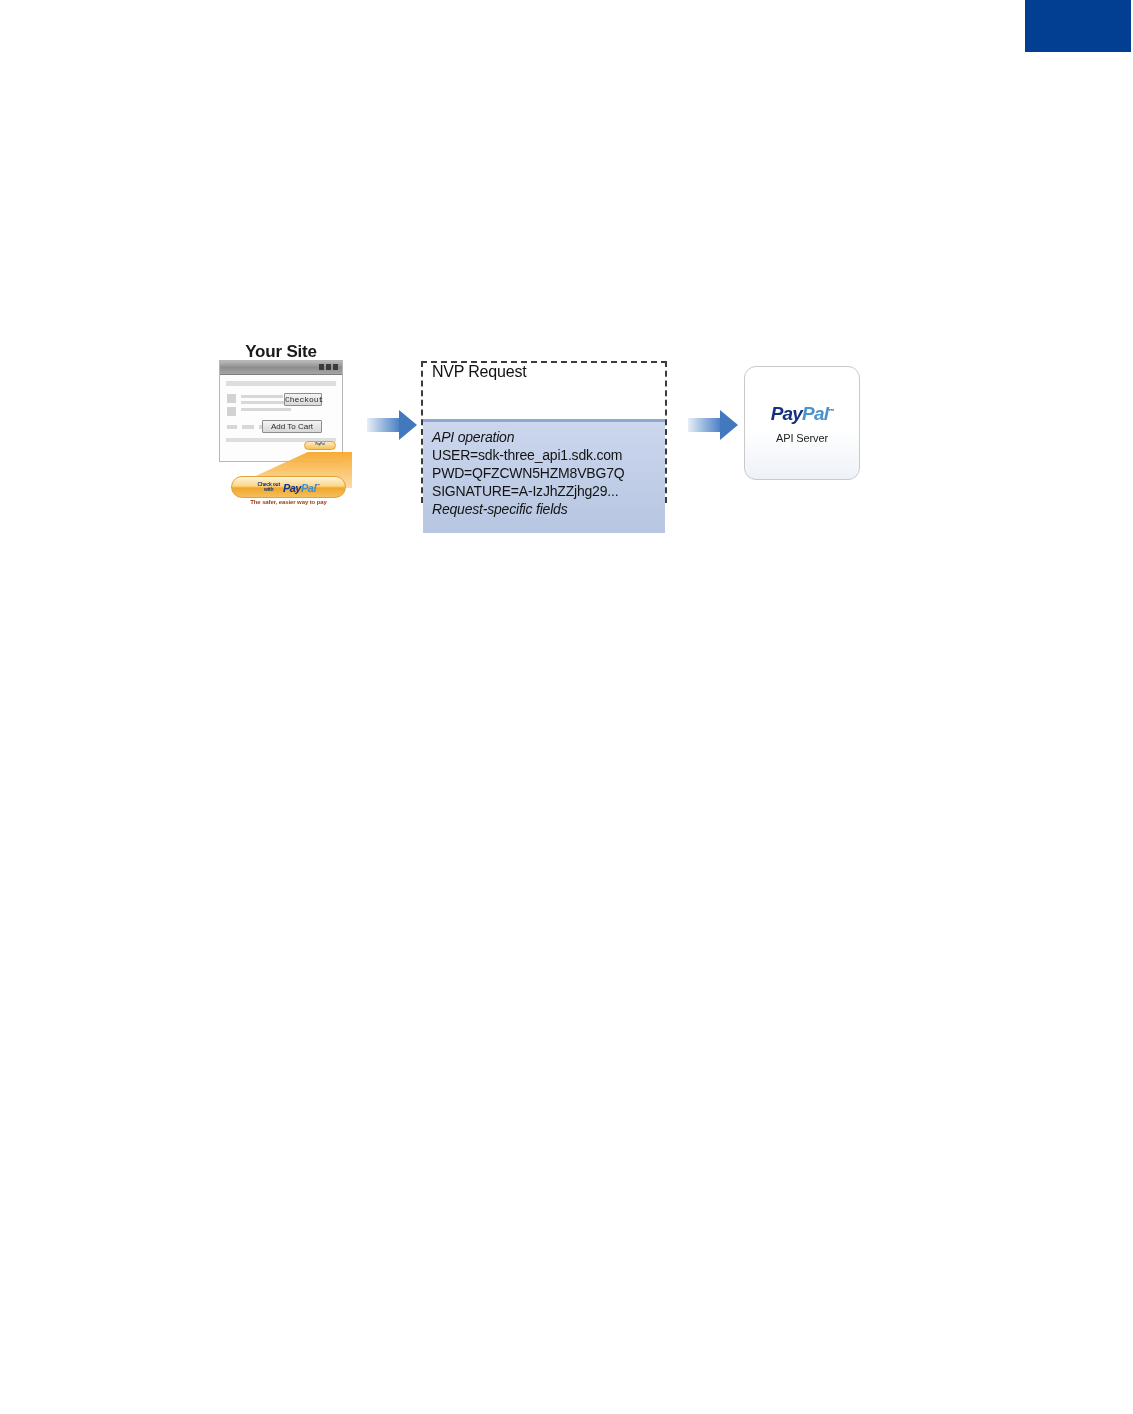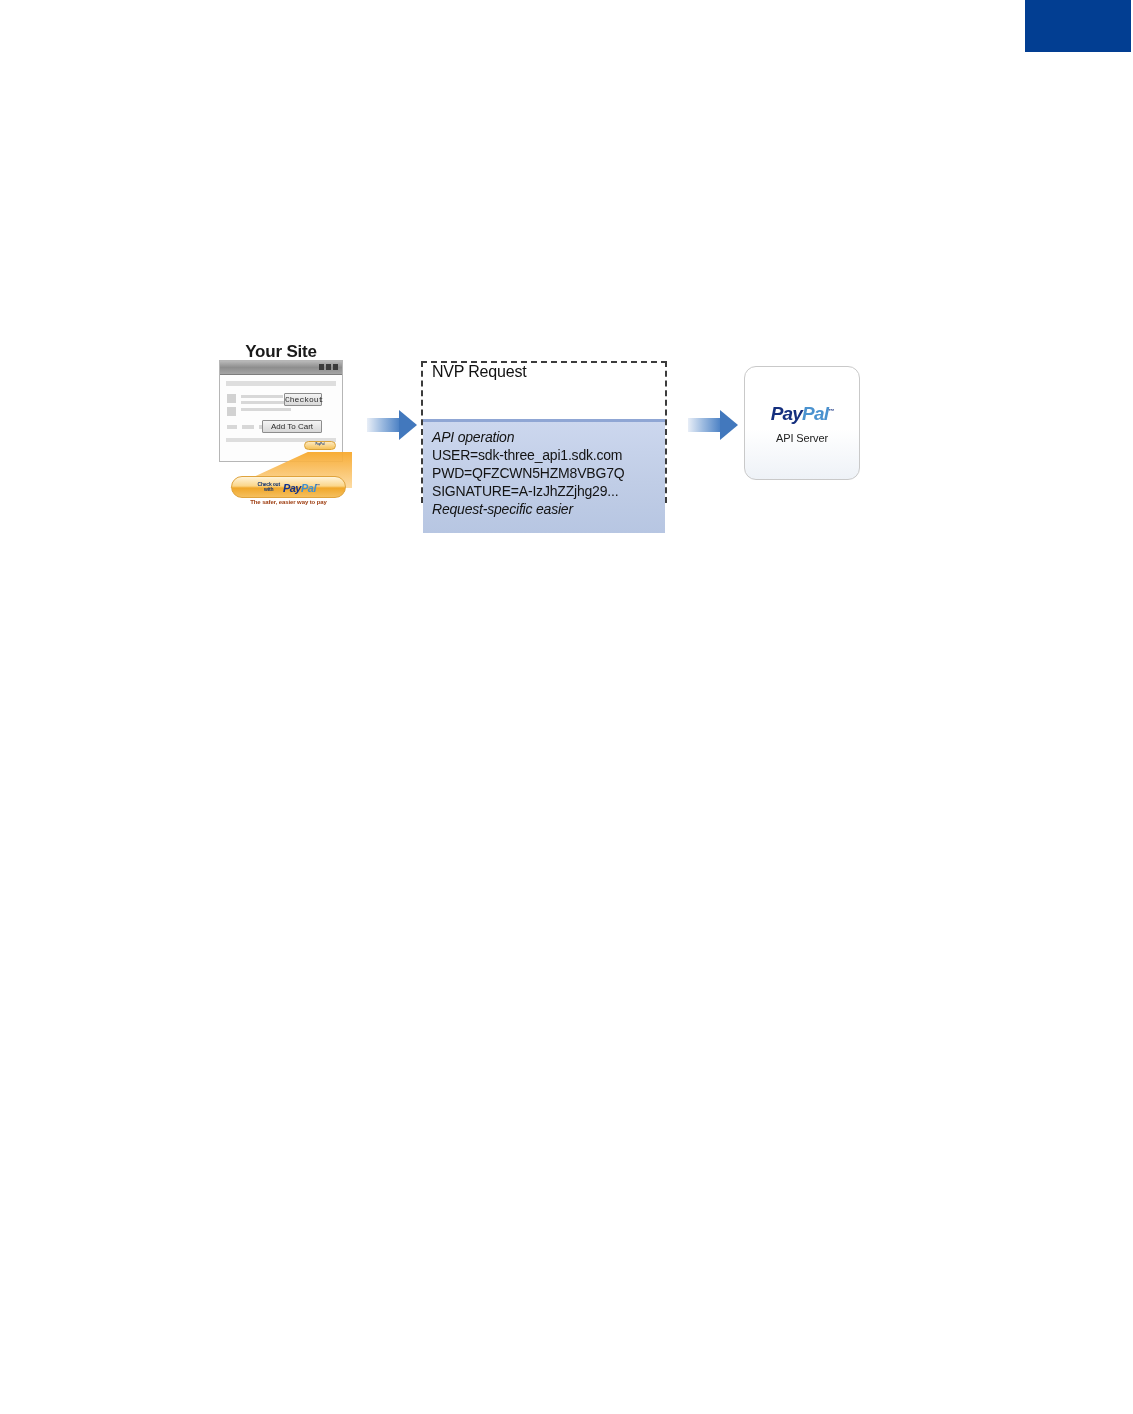--- a/index.html
+++ b/index.html
@@ -345,21 +345,21 @@
     <div class="head" style="left:32px;"></div>
   </div>
 
   <div class="nvp"></div>
   <div class="nvp-title">NVP Request</div>
   <div class="nvp-body">
     <div class="nvp-line ital">API operation</div>
     <div class="nvp-line">USER=sdk-three_api1.sdk.com</div>
     <div class="nvp-line">PWD=QFZCWN5HZM8VBG7Q</div>
     <div class="nvp-line">SIGNATURE=A-IzJhZZjhg29...</div>
-    <div class="nvp-line ital">Request-specific easier</div>
+    <div class="nvp-line ital">Request-specific fields</div>
   </div>
 
   <div class="arrow" style="left:688px; top:410px; width:50px;">
     <div class="shaft" style="width:33px;"></div>
     <div class="head" style="left:32px;"></div>
   </div>
 
   <div class="api-box">
     <div class="logo"><span class="pay">Pay</span><span class="pal">Pal</span><span class="tm">™</span></div>
     <div class="caption">API Server</div>

